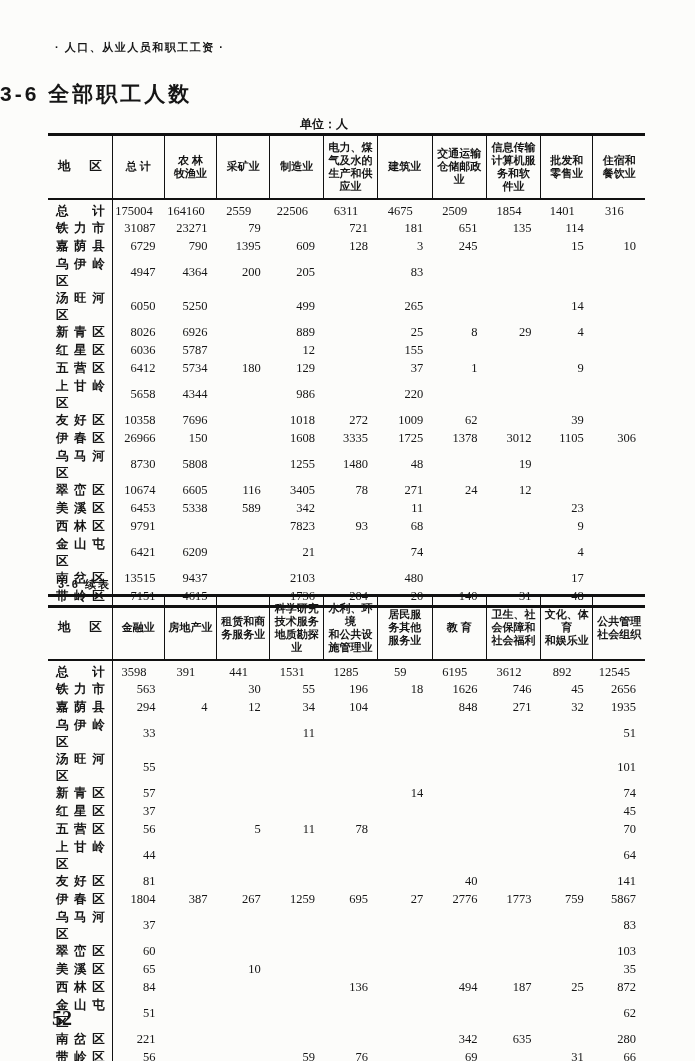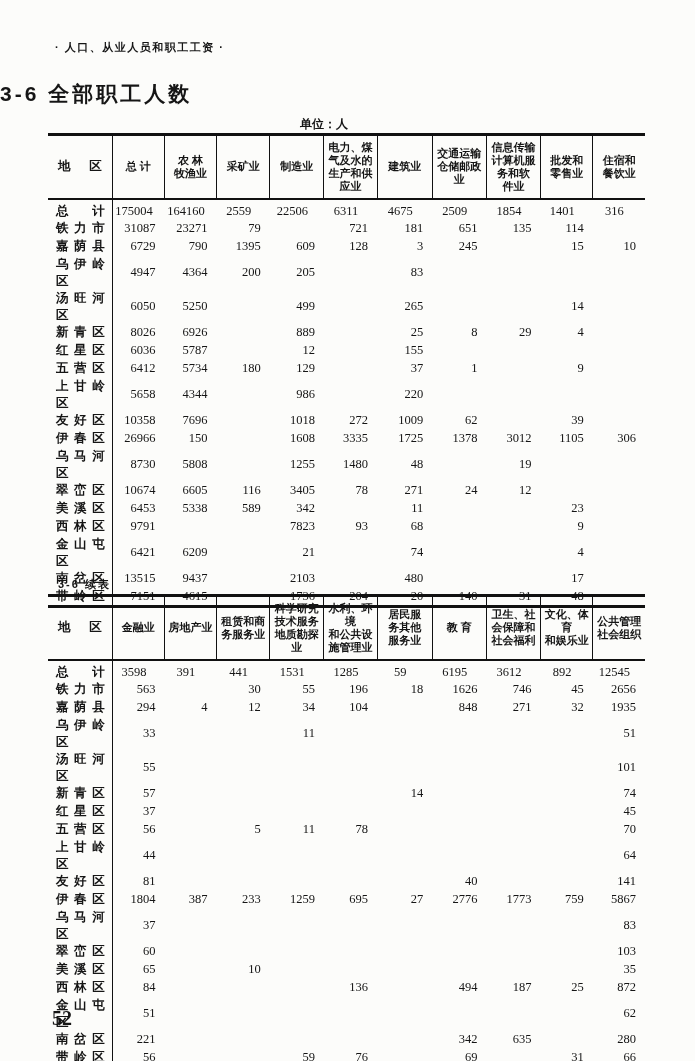--- a/index.html
+++ b/index.html
@@ -536,21 +536,21 @@
           <td class="num"></td>
           <td class="num">40</td>
           <td class="num"></td>
           <td class="num"></td>
           <td class="num">141</td>
         </tr>
         <tr>
           <td class="region">伊 春 区</td>
           <td class="num">1804</td>
           <td class="num">387</td>
-          <td class="num">233</td>
+          <td class="num">267</td>
           <td class="num">1259</td>
           <td class="num">695</td>
           <td class="num">27</td>
           <td class="num">2776</td>
           <td class="num">1773</td>
           <td class="num">759</td>
           <td class="num">5867</td>
         </tr>
         <tr>
           <td class="region">乌马河区</td>

